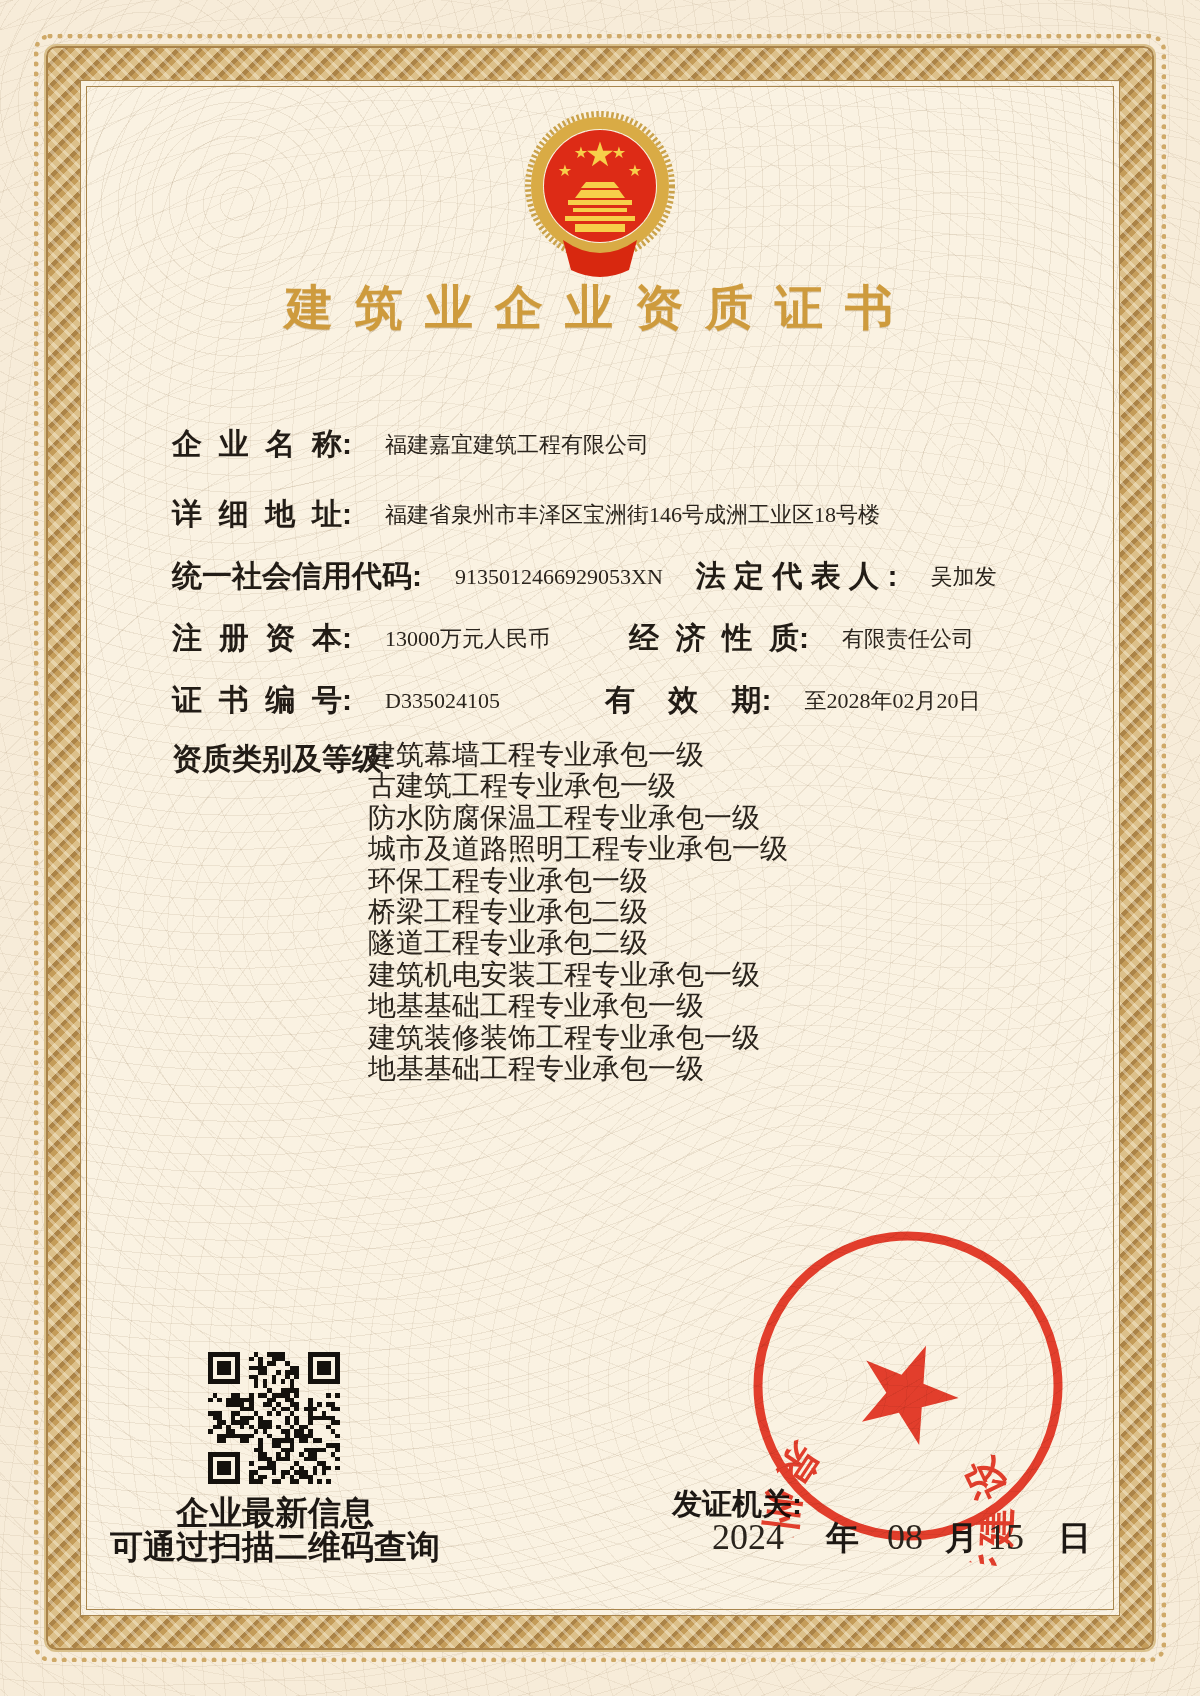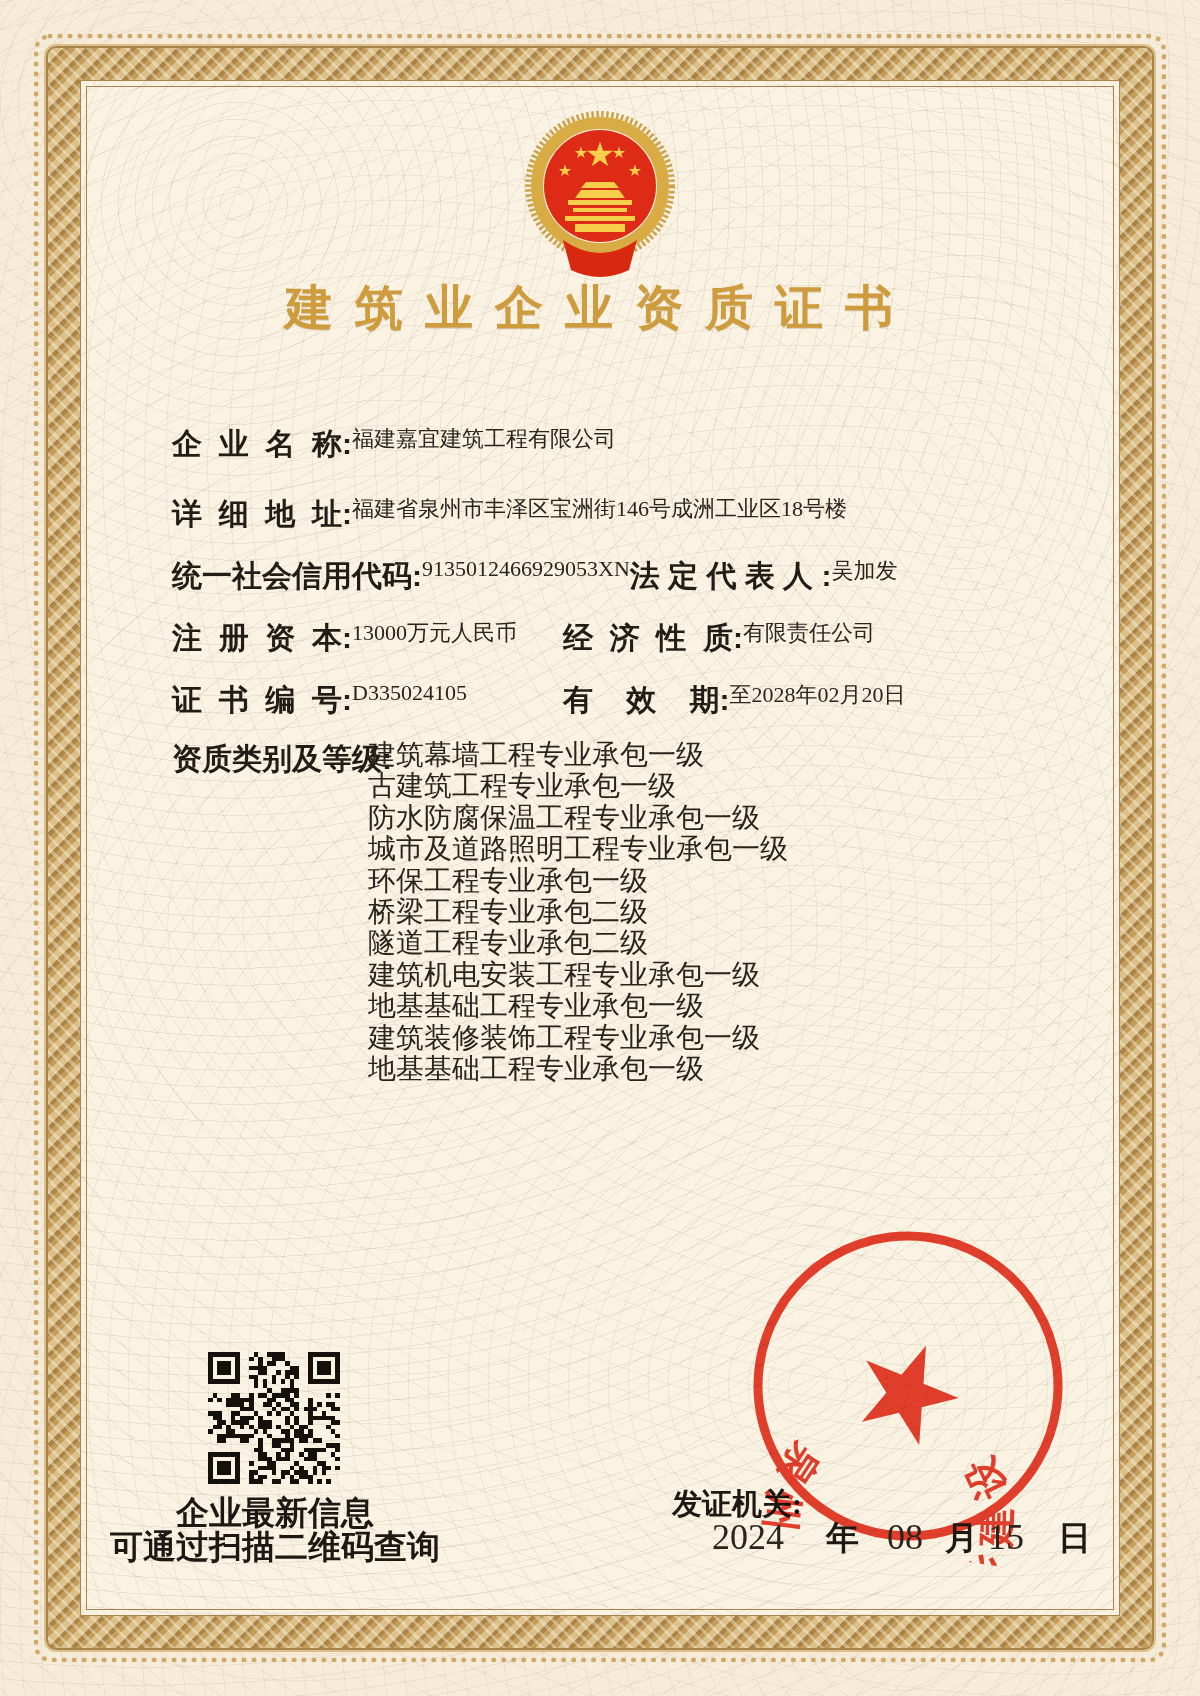--- a/index.html
+++ b/index.html
@@ -35,46 +35,46 @@
     border:1px solid #a8854d;
     outline:1px solid #a8854d;outline-offset:-7px;
   }
   .emblem{position:absolute;left:495px;top:104px;width:210px;height:175px;}
   .title{
     position:absolute;left:0;top:276px;width:1200px;text-align:center;
     font-family:"Liberation Sans","DejaVu Sans",sans-serif;font-weight:700;
     font-size:48px;letter-spacing:22px;box-sizing:border-box;
     color:#ce9b3d;text-shadow:0 1px 0 rgba(120,80,20,.25);
   }
-  .row{position:absolute;left:172px;white-space:pre;display:flex;align-items:flex-start;}
+  .row{position:absolute;left:172px;white-space:pre;display:flex;align-items:center;gap:33px;}
   .lbl{
     font-family:"Liberation Sans","DejaVu Sans",sans-serif;font-weight:700;
     font-size:30px;color:#221c16;white-space:pre;
   }
   .val{font-size:22px;color:#2a241d;white-space:pre;}
   .qual-list{position:absolute;left:368px;top:739px;}
   .qual-item{font-size:28px;line-height:31.4px;color:#2a241d;}
   .qr{position:absolute;left:208px;top:1352px;width:132px;height:132px;}
   .qr-note{
     position:absolute;left:95px;top:1496px;width:360px;text-align:center;
     font-family:"Liberation Sans","DejaVu Sans",sans-serif;font-weight:700;
     font-size:33px;line-height:34px;color:#1d1814;
   }
   .issuer{
     position:absolute;left:672px;top:1484px;
-    font-family:Liberation Serif, serif;font-weight:700;
+    font-family:Liberation Sans, sans-serif;font-weight:700;
     font-size:30px;color:#1d1814;
   }
   .seal{position:absolute;left:742px;top:1220px;width:332px;height:332px;opacity:.92;mix-blend-mode:multiply;transform:rotate(8deg);}
   .date-row{position:absolute;left:712px;top:1516px;display:flex;align-items:baseline;justify-content:space-between;}
   .date-num{font-size:36px;color:#2a241d;}
   .date-cn{font-family:"Liberation Sans","DejaVu Sans",sans-serif;font-weight:700;font-size:33px;color:#1d1814;}
   .g1{margin-left:42px;}.g2{margin-left:28px;}.g3{margin-left:22px;}.g4{margin-left:10px;}.g5{margin-left:34px;}
   .pair-gap-sm{margin-left:46px;}
-  .pair-gap-lg{margin-left:96px;}
+  .pair-gap-lg{margin-left:72px;}
 </style>
 </head>
 <body>
 
 <div class="page">
   <div class="band"></div>
   <div class="inner"></div>
 
   <svg class="emblem" viewBox="0 0 210 175">
     <circle cx="105" cy="82" r="72" fill="none" stroke="#caa24a" stroke-width="6" stroke-dasharray="2.5 2.5"></circle>

